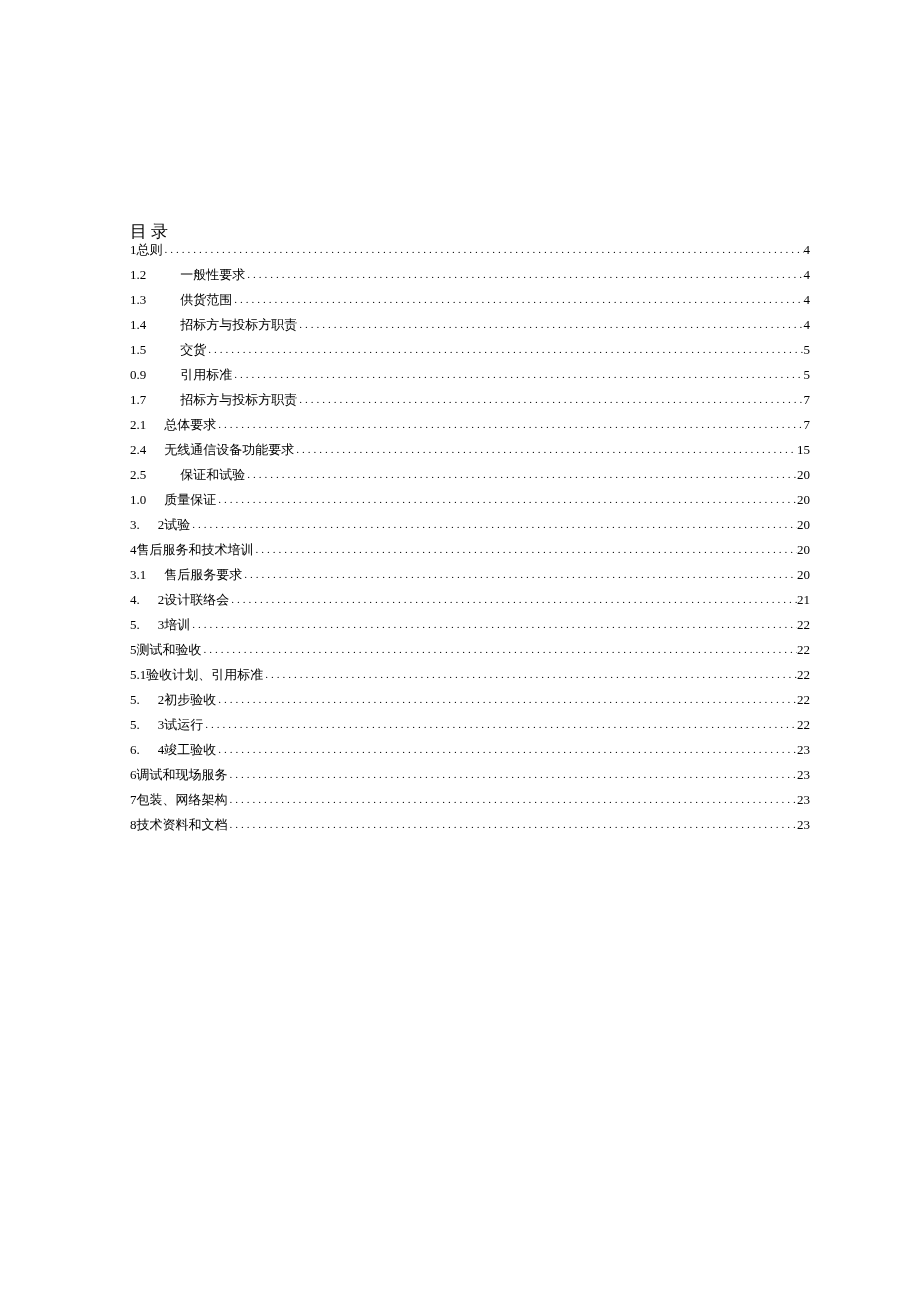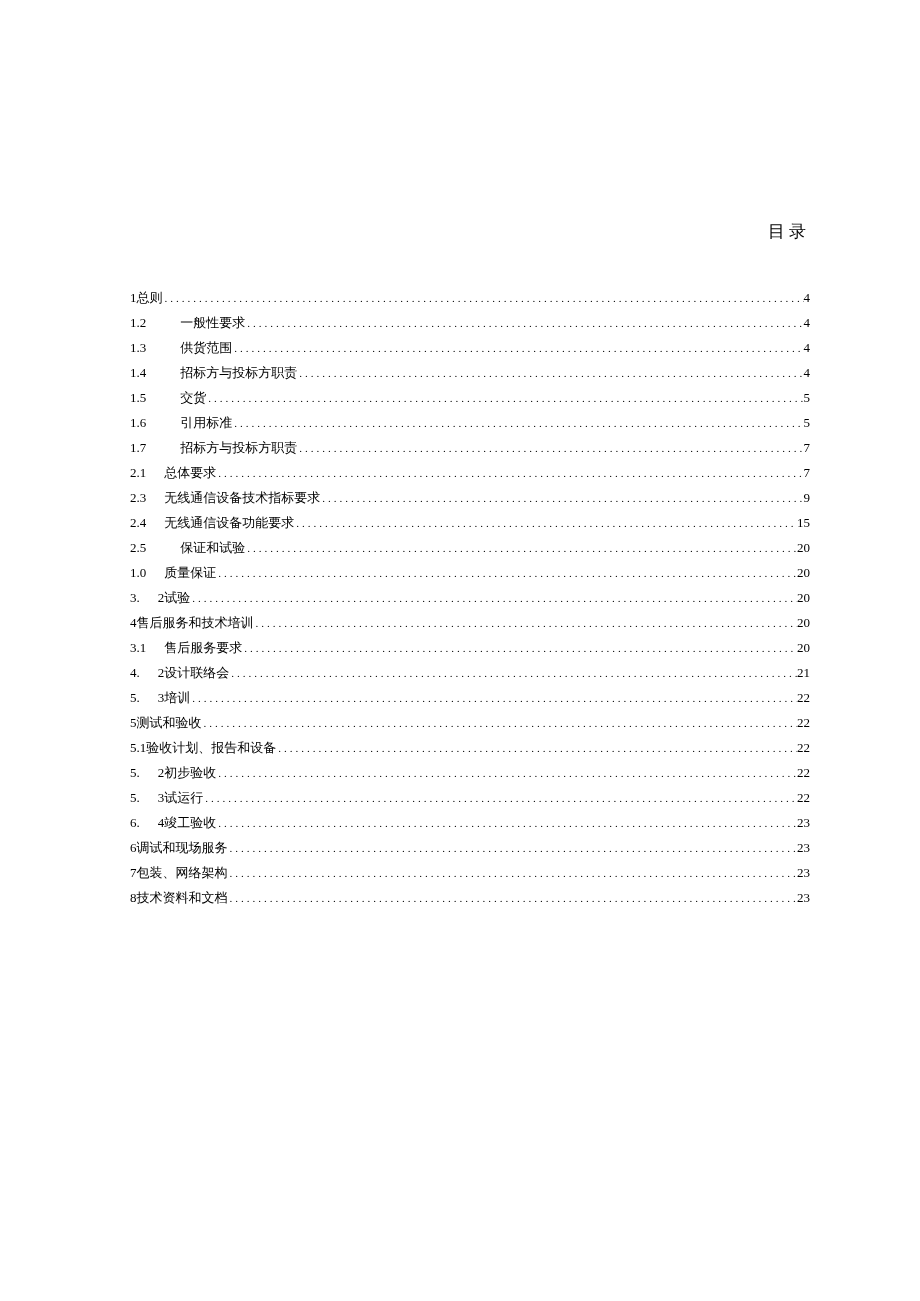--- a/index.html
+++ b/index.html
@@ -5,28 +5,27 @@
     * { margin: 0; padding: 0; box-sizing: border-box; }
     body {
       width: 920px;
       height: 1301px;
       background: #ffffff;
       font-family: "SimSun", "宋体", serif;
       color: #000000;
       padding: 220px 110px 0 130px;
     }
     .title {
-      text-align: right;
+      text-align: left;
       font-size: 17px;
-      margin-bottom: 48px;
       letter-spacing: 4px;
     }
     .toc-line {
       display: flex;
-      align-items: flex-end;
+      align-items: center;
       font-size: 13px;
       line-height: 1.0;
       margin-bottom: 12px;
       white-space: nowrap;
     }
     .toc-num {
       flex-shrink: 0;
     }
     .toc-gap {
       flex-shrink: 0;
@@ -84,48 +83,41 @@
       <span class="toc-page">4</span>
     </div>
     <div class="toc-line">
       <span class="toc-num">1.5</span>
       <span class="toc-gap gap-m"></span>
       <span class="toc-text">交货 </span>
       <span class="toc-dots"></span>
       <span class="toc-page">5</span>
     </div>
     <div class="toc-line">
-      <span class="toc-num">1.6</span>
+      <span class="toc-num">0.9</span>
       <span class="toc-gap gap-m"></span>
       <span class="toc-text">引用标准 </span>
       <span class="toc-dots"></span>
       <span class="toc-page">5</span>
     </div>
     <div class="toc-line">
       <span class="toc-num">1.7</span>
       <span class="toc-gap gap-m"></span>
       <span class="toc-text">  招标方与投标方职责 </span>
       <span class="toc-dots"></span>
       <span class="toc-page">7</span>
     </div>
     <div class="toc-line">
       <span class="toc-num">2.1</span>
       <span class="toc-gap gap-s"></span>
       <span class="toc-text">总体要求</span>
       <span class="toc-dots"></span>
       <span class="toc-page">7</span>
     </div>
     <div class="toc-line">
-      <span class="toc-num">2.3</span>
-      <span class="toc-gap gap-s"></span>
-      <span class="toc-text">无线通信设备技术指标要求</span>
-      <span class="toc-dots"></span>
-      <span class="toc-page"> 9</span>
-    </div>
-    <div class="toc-line">
       <span class="toc-num">2.4</span>
       <span class="toc-gap gap-s"></span>
       <span class="toc-text">无线通信设备功能要求</span>
       <span class="toc-dots"></span>
       <span class="toc-page">15</span>
     </div>
     <div class="toc-line">
       <span class="toc-num">2.5</span>
       <span class="toc-gap gap-m"></span>
       <span class="toc-text">  保证和试验 </span>
@@ -171,21 +163,21 @@
       <span class="toc-text">3培训</span>
       <span class="toc-dots"></span>
       <span class="toc-page">22</span>
     </div>
     <div class="toc-line">
       <span class="toc-num">5测试和验收 </span>
       <span class="toc-dots"></span>
       <span class="toc-page">22</span>
     </div>
     <div class="toc-line">
-      <span class="toc-num">5.1验收计划、报告和设备</span>
+      <span class="toc-num">5.1验收计划、引用标准</span>
       <span class="toc-dots"></span>
       <span class="toc-page">22</span>
     </div>
     <div class="toc-line">
       <span class="toc-num">5.</span>
       <span class="toc-gap gap-s"></span>
       <span class="toc-text">2初步验收</span>
       <span class="toc-dots"></span>
       <span class="toc-page">22</span>
     </div>

